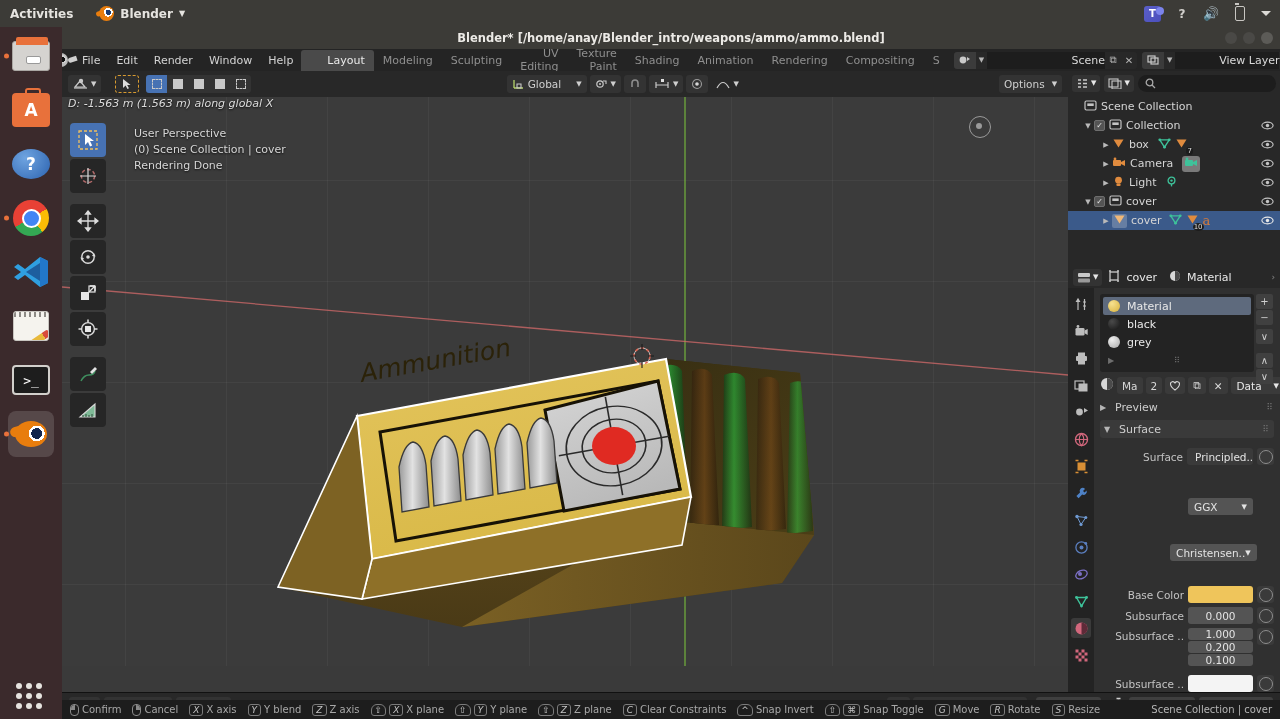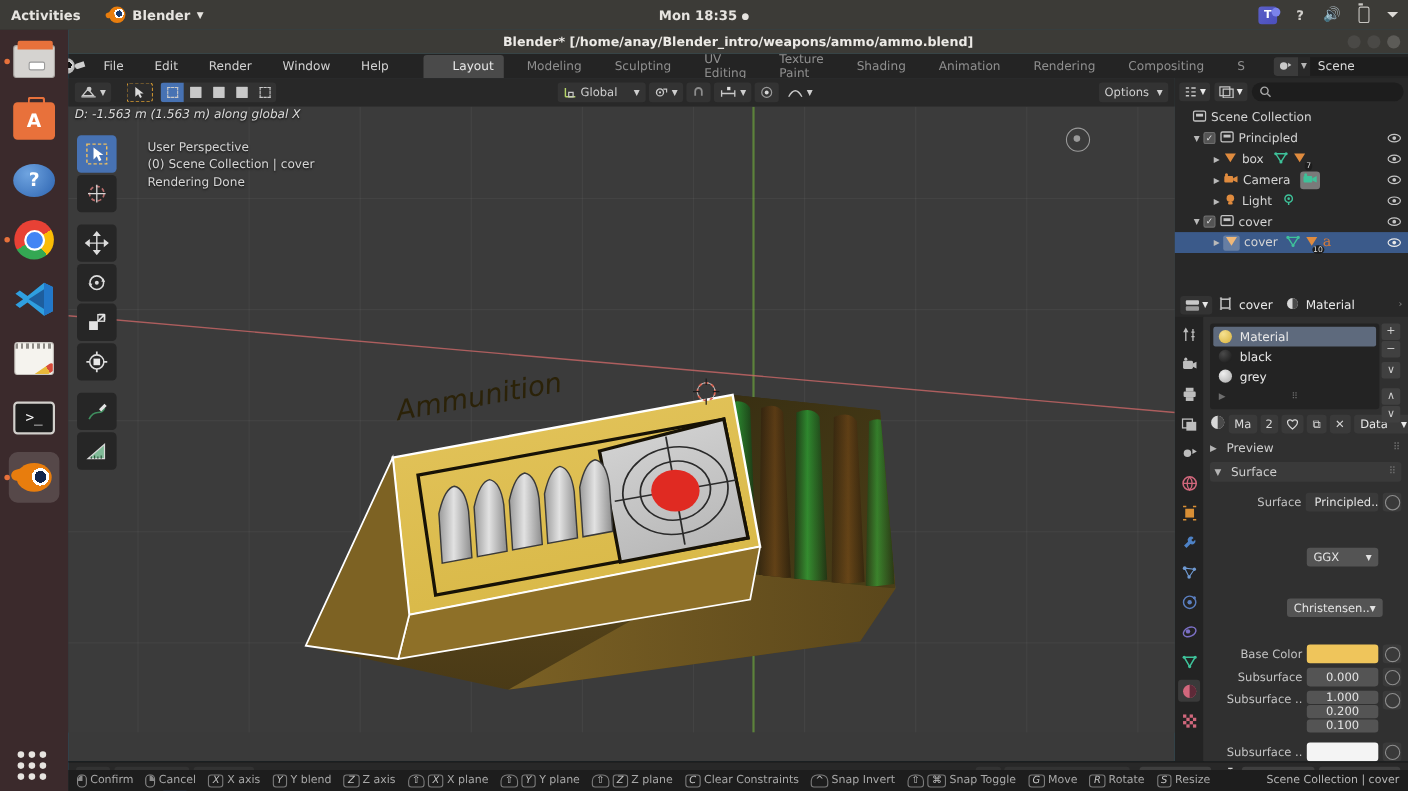--- a/index.html
+++ b/index.html
@@ -107,21 +107,21 @@
   .bwin { position:absolute; left:62px; top:27px; width:1218px; height:692px; background:#0ea5e9; }
   .bwin-title {
     height: 22px; background:#3c3b37; display:flex; align-items:center; justify-content:center;
     font-size:11.5px; font-weight:bold; color:#eceae6; position:relative;
   }
   .win-btns { position:absolute; right:7px; top:5px; display:flex; gap:6px; }
   .win-btn { width:12px;height:12px;border-radius:50%;background:#4a4946; }
   .win-btn.c { background:#5c5b57; }
 
   
-  .bmenu { height:22px; background:#242424; display:flex; align-items:center; padding-left:6px; gap:12px; font-size:11px; }
+  .bmenu { height:22px; background:#242424; display:flex; align-items:center; padding-left:6px; gap:0; font-size:11px;text-align:right; }
   .blender-logo-menu { width:17px;height:14px;position:relative; margin-right:6px; }
   .blender-logo-menu .m-body { position:absolute;right:0;top:0;width:14px;height:14px;border-radius:50%;
     background: radial-gradient(circle at 62% 45%, #111 0 22%, #cfcfcf 22% 34%, #bbb 34% 100%); }
   .blender-logo-menu .m-tail { position:absolute;left:0;top:4px;width:9px;height:5px;background:#cfcfcf;
     border-radius:3px 0 0 3px; transform: rotate(-18deg); }
   .mitem { padding:3px 8px; color:#d3d3d3; border-radius:3px; }
   .wstab { padding:4px 9px; color:#8f8f8f; font-size:11px; }
   .wstab.active { background:#4a4a4a; color:#e9e9e9; border-radius:3px 3px 0 0;padding-left:26px; }
   .scene-field {
     display:flex; align-items:center; background:#282828; border-radius:3px; height:17px; margin-left:5px;
@@ -262,23 +262,20 @@
 <body>
 
 <div id="root">
 
   <div class="gnome-bar">
     <div class="gnome-activities">Activities</div>
     <div class="gnome-app">
       <span class="blender-logo-sm"></span>
       <span>Blender</span>
       <span style="font-size:8px">▼</span>
-    </div>
-    <div class="gnome-clock">
-      <span>Mon 18:35</span><span class="dot">●</span>
     </div>
     <div class="gnome-right">
       <span class="tray-ico teams-ico">T</span>
       <span class="tray-ico" style="display:flex;align-items:center;justify-content:center;font-weight:bold;font-size:12px">?</span>
       <span class="tray-ico spk" style="display:flex;align-items:center;justify-content:center;">🔊</span>
       <span class="tray-ico" style="display:flex;align-items:center;justify-content:center">
           <i class="batt"></i>
         </span>
       <span class="caret-dn"></span>
     </div>
@@ -689,21 +686,21 @@
 
             <div class="ol-row" style="padding-left:14px">
               <span class="ol-tri">▼</span>
               <span class="ol-chk">✓</span>
               <span>
                 <svg width="13" height="11" viewBox="0 0 13 11">
                     <rect x="1" y="1" width="11" height="9" rx="1.4" fill="none" stroke="#c4c4c4" stroke-width="1.2"></rect>
                     <rect x="3.3" y="3.4" width="6.4" height="2.6" fill="#c4c4c4"></rect>
                   </svg>
               </span>
-              <span class="ol-label">Principled</span>
+              <span class="ol-label">Collection</span>
               <span class="ol-eye">
                 <svg width="13" height="13" viewBox="0 0 13 13">
                     <ellipse cx="6.5" cy="6.5" rx="5.6" ry="3.4" fill="none" stroke="#c4c4c4" stroke-width="1.1"></ellipse>
                     <circle cx="6.5" cy="6.5" r="1.7" fill="#c4c4c4"></circle>
                   </svg>
               </span>
             </div>
 
             <div class="ol-row" style="padding-left:32px">
               <span class="ol-tri">▶</span>

